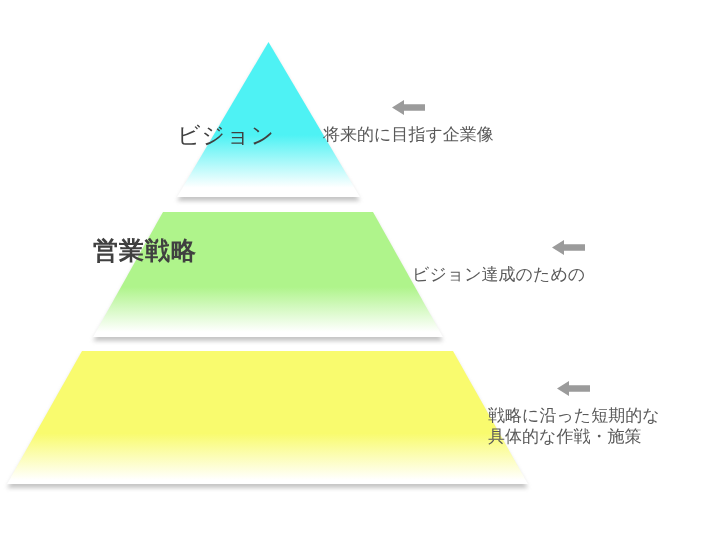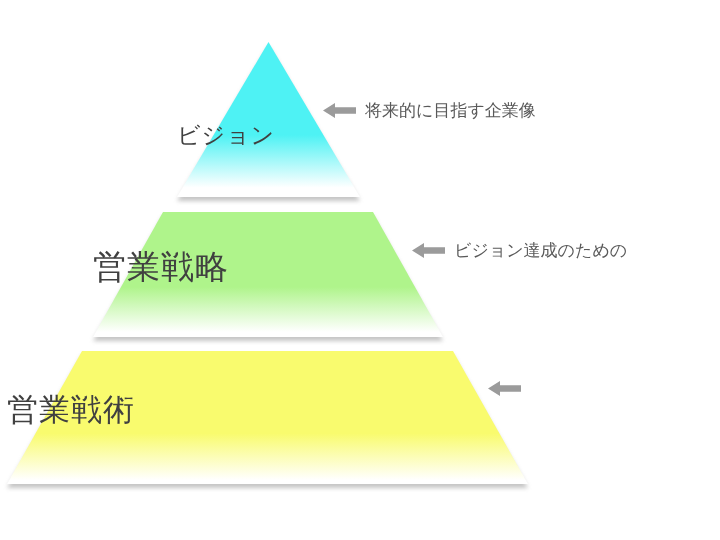--- a/index.html
+++ b/index.html
@@ -31,35 +31,36 @@
     clip-path: polygon(14.4% 0%, 85.6% 0%, 100% 100%, 0% 100%);
     background: linear-gradient(180deg, #F9FB6E 0%, #F9FB6E 62%, #FFFFFF 97%, #FFFFFF 100%);
   }
 
   .level-label {
     position: absolute;
     color: #404040;
     letter-spacing: 1px;
   }
   .label-vision   { left: 177px; top: 122px; width: 183px; font-size: 23px; line-height: 26px; }
-  .label-strategy { left: 93px;  top: 250px; width: 350px; font-size: 33px; line-height: 34px; }
+  .label-strategy { left: 93px;  top: 234px; width: 350px; font-size: 25px; line-height: 34px; font-weight: bold; }
   .label-tactics  { left: 7px;   top: 392px; width: 521px; font-size: 31px; line-height: 34px; }
 
   .annotation {
     position: absolute;
     display: flex;
     align-items: center;
     gap: 9px;
     color: #595959;
     font-size: 17px;
     line-height: 21px;
     white-space: nowrap;
+    flex-direction: column;
   }
   .a1 { left: 323px; top: 100px; }
-  .a2 { left: 412px; top: 240px; }
+  .a2 { left: 412px; top: 240px; align-items: flex-end; }
   .a3 { left: 488px; top: 381px; }
   .arrow-icon { flex: 0 0 auto; }
   .arrow-icon svg { display: block; }
 </style>
 </head>
 <body>
 
 <div class="canvas">
 
   <div class="shape-wrap wrap-vision">
@@ -71,23 +72,20 @@
 
   <div class="shape-wrap wrap-strategy">
     <div class="shape trap-green"></div>
   </div>
   <div class="level-label label-strategy">
     <div>営業戦略</div>
   </div>
 
   <div class="shape-wrap wrap-tactics">
     <div class="shape trap-yellow"></div>
-  </div>
-  <div class="level-label label-tactics">
-    <div>営業戦術</div>
   </div>
 
   <div class="annotation a1">
     <span class="arrow-icon">
       <svg width="33" height="15" viewBox="0 0 33 15" xmlns="http://www.w3.org/2000/svg">
         <path d="M0 7.5 L12 0 L12 4.3 L33 4.3 L33 10.7 L12 10.7 L12 15 Z" fill="#9B9B9B"></path>
       </svg>
     </span>
     <span class="ann-text">
       <div>将来的に目指す企業像</div>
@@ -104,15 +102,19 @@
       <div>ビジョン達成のための</div>
     </span>
   </div>
 
   <div class="annotation a3">
     <span class="arrow-icon">
       <svg width="33" height="15" viewBox="0 0 33 15" xmlns="http://www.w3.org/2000/svg">
         <path d="M0 7.5 L12 0 L12 4.3 L33 4.3 L33 10.7 L12 10.7 L12 15 Z" fill="#9B9B9B"></path>
       </svg>
     </span>
+    <span class="ann-text">
+      <div>戦略に沿った短期的な</div>
+      <div>具体的な作戦・施策</div>
+    </span>
   </div>
 
 </div>
 
 </body></html>

